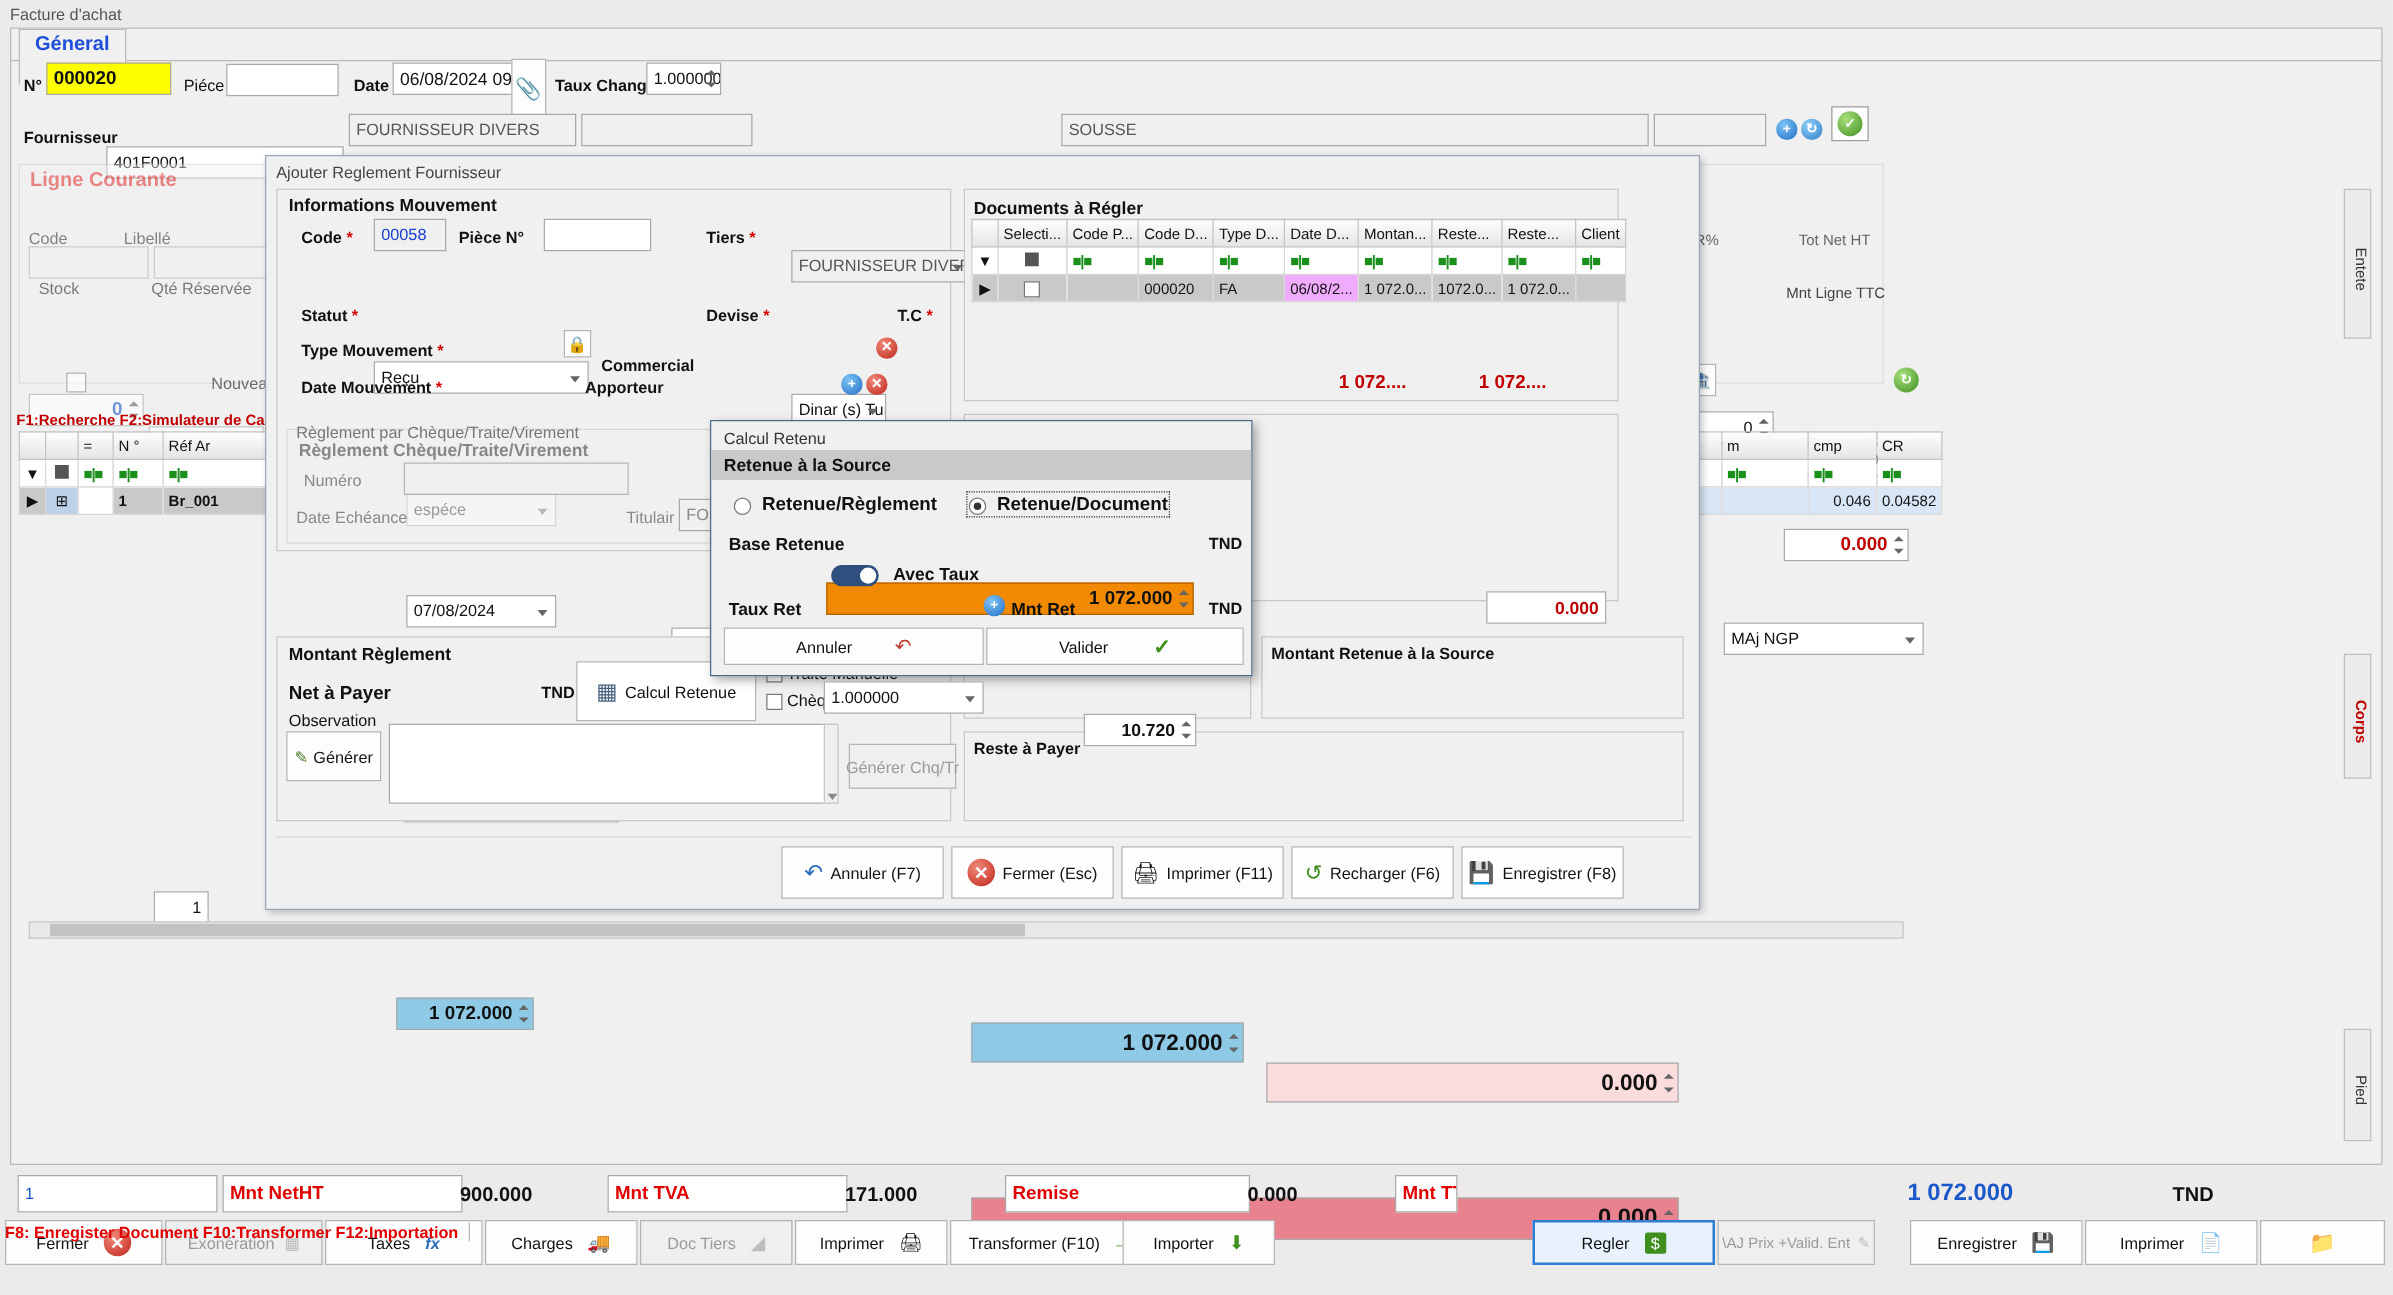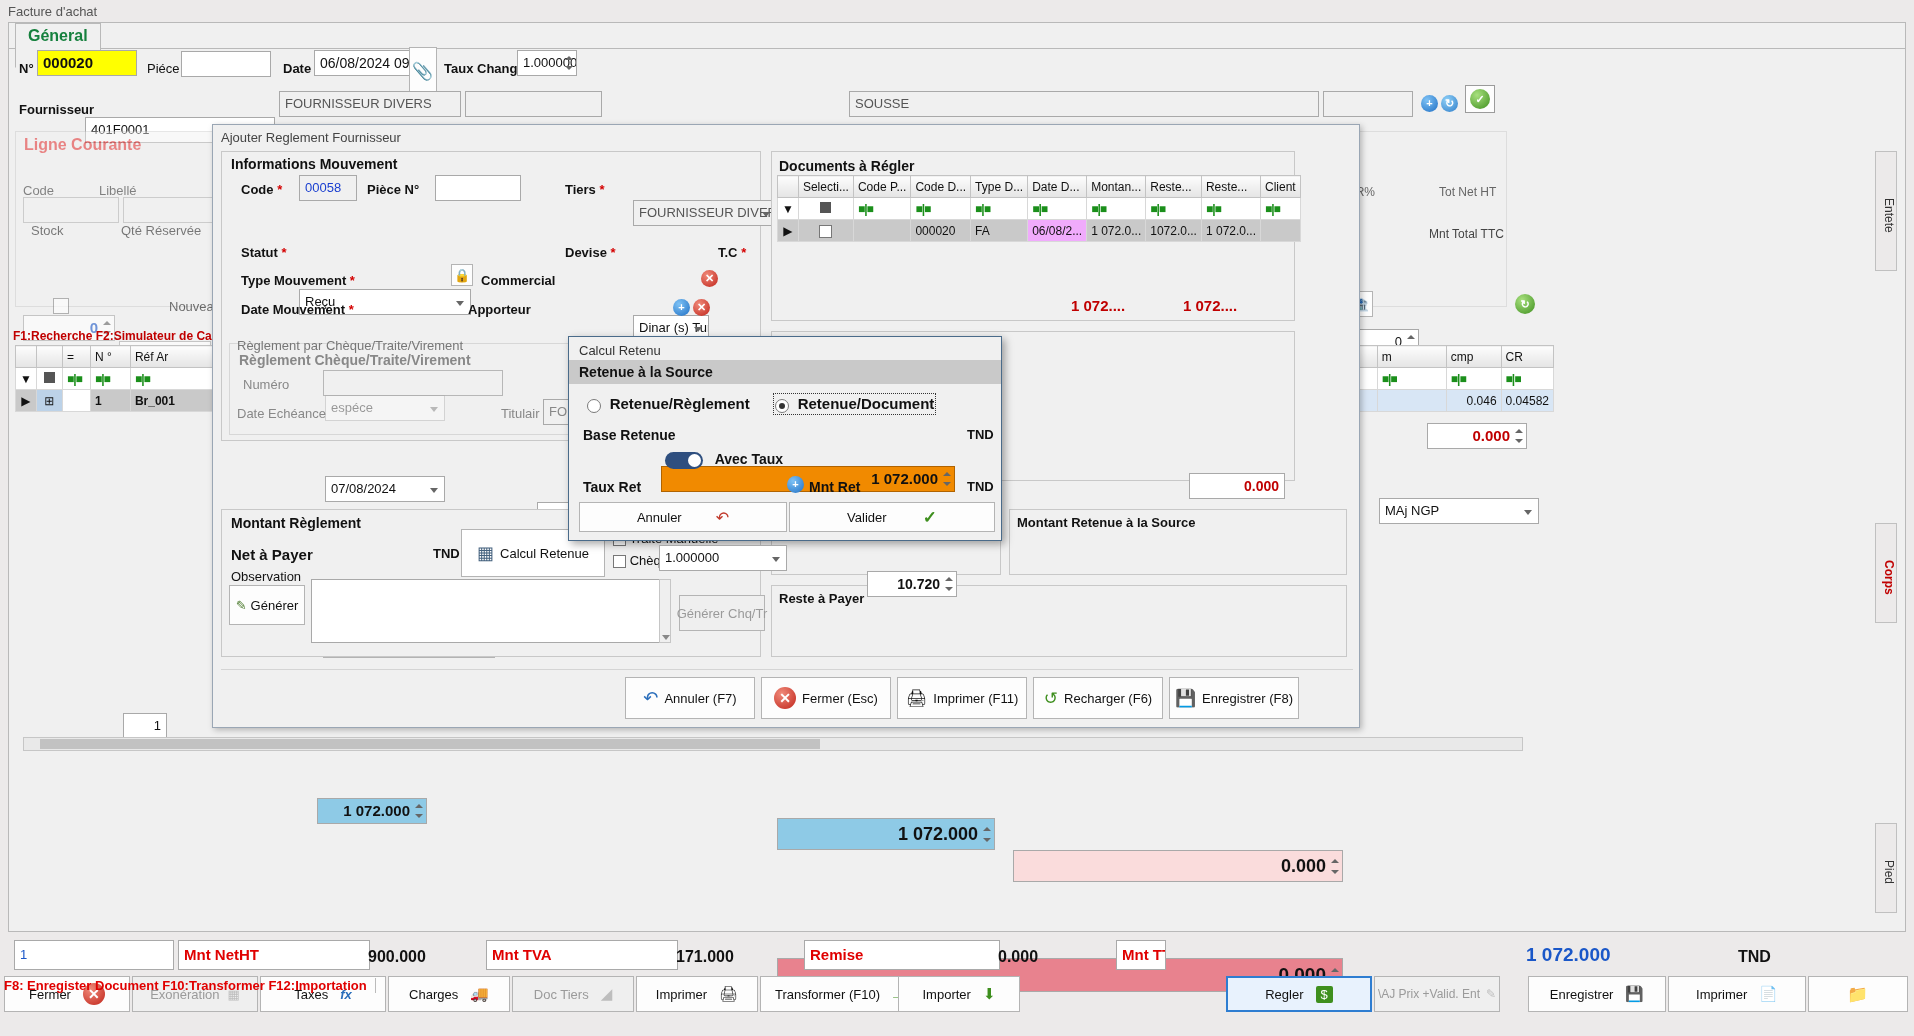--- a/index.html
+++ b/index.html
@@ -56,21 +56,21 @@
   .cbtn.red  { background:radial-gradient(circle at 35% 30%, #f08a7a, #c0241a); }
   .cbtn.green{ background:radial-gradient(circle at 35% 30%, #a8e07e, #3e8f1e); }
 
   
   #bgdoc { left:8px; top:22px; width:1898px; height:910px;
            background:#f0f0f0; border:1px solid #b9b9b9; }
   .tabbar { position:absolute; left:0; top:0; width:100%; height:26px;
             border-bottom:1px solid #b9b9b9; }
   .tab-gen { position:absolute; left:6px; top:0px; height:45px; padding:3px 12px 0 12px;
             background:#f0f0f0; border:1px solid #b9b9b9; border-bottom:1px solid #f0f0f0;
-            color:#15803d; font-weight:bold; font-size:16px; }
+            color:#1d4ed8; font-weight:bold; font-size:16px; }
 
   .sidetab { position:absolute; right:0; width:22px;
     background:#eceaea; border:1px solid #c0c0c0; font-size:12px;
     writing-mode:vertical-rl; text-align:center; padding-top:8px; color:#333; }
 
   
   table.grid { border-collapse:collapse; font-size:12px; width:100%; }
   table.grid th {
     background:linear-gradient(#fdfdfd,#e4e4e4);
     border:1px solid #c3c3c3; font-weight:normal; height:22px;
@@ -161,21 +161,21 @@
   <div class="abs lbl" style="left:112px; top:200px; opacity:.55;">Qté Réservée</div>
   <div class="abs fld spin right" style="left:14px; top:214px; width:92px; color:#1a57c8; font-weight:bold; font-size:15px; opacity:.6;"><span>0</span><i class="up"></i><i class="dn"></i></div>
   <div class="abs fld spin right" style="left:110px; top:214px; width:92px; color:#1a57c8; font-weight:bold; font-size:15px; opacity:.6;"><span>0.00</span><i class="up"></i><i class="dn"></i></div>
   <div class="abs" style="left:44px; top:275px; width:16px; height:16px; border:1px solid #888; background:#fff; opacity:.6;"></div>
   <div class="abs lbl" style="left:160px; top:276px; opacity:.6;">Nouveau</div>
 
   <div class="abs lbl" style="left:1330px; top:162px; color:#666; font-size:12px;">ge R%</div>
   <div class="abs lbl" style="left:1430px; top:162px; color:#666; font-size:12px;">Tot Net HT</div>
   <div class="abs fld spin right" style="left:1330px; top:176px; width:80px;"><span>0</span><i class="up"></i><i class="dn"></i></div>
   <div class="abs fld spin right" style="left:1418px; top:176px; width:100px;"><span>0.000</span><i class="up"></i><i class="dn"></i></div>
-  <div class="abs lbl" style="left:1420px; top:204px; color:#444; font-size:12px;">Mnt Total  TTC</div>
+  <div class="abs lbl" style="left:1420px; top:204px; color:#444; font-size:12px;">Mnt Ligne  TTC</div>
   <div class="abs fld spin right" style="left:1418px; top:218px; width:100px; color:#c00000; font-weight:bold; font-size:15px;"><span>0.000</span><i class="up"></i><i class="dn"></i></div>
 
   <div class="abs btn" style="left:1340px; top:268px; width:24px; height:26px; background:#fdfdfd;">
       <span style="color:#c89a2b;">🏦</span>
     </div>
   <div class="abs fld combo" style="left:1370px; top:267px; width:160px;">MAj NGP</div>
   <span class="abs cbtn green" style="left:1506px; top:271px; width:20px; height:20px;">↻</span>
 
   <div class="abs sidetab" style="top:128px; height:120px; right:8px;">Entete</div>
   <div class="abs sidetab" style="top:500px; height:100px; right:8px; color:#c00000; font-weight:bold;">Corps</div>
@@ -282,21 +282,21 @@
   <div class="abs lbl b" style="left:352px; top:120px;"><span>Devise</span> <span class="req">*</span></div>
   <div class="abs fld combo" style="left:420px; top:113px; width:76px;">Dinar (s) Tunisi...</div>
   <div class="abs lbl b" style="left:505px; top:120px;"><span>T.C</span> <span class="req">*</span></div>
   <div class="abs fld spin right" style="left:546px; top:113px; width:54px;"><span>1.000</span><i class="up"></i><i class="dn"></i></div>
 
   <div class="abs lbl b" style="left:28px; top:148px;"><span>Type Mouvement</span> <span class="req">*</span></div>
   <div class="abs fld combo" style="left:112px; top:141px; width:120px;">espéce</div>
   <div class="abs btn" style="left:238px; top:139px; width:22px; height:22px;">
       <span style="font-size:13px;">🔒</span>
     </div>
-  <div class="abs lbl b" style="left:268px; top:148px;">Commercial</div>
+  <div class="abs lbl b" style="left:268px; top:160px;">Commercial</div>
   <div class="abs fld combo" style="left:356px; top:141px; width:132px;"></div>
   <span class="abs cbtn red" style="left:488px; top:145px;">✕</span>
 
   <div class="abs lbl b" style="left:28px; top:177px;"><span>Date Mouvement</span> <span class="req">*</span></div>
   <div class="abs fld combo" style="left:112px; top:170px; width:120px;">07/08/2024</div>
   <div class="abs lbl b" style="left:255px; top:177px;">Apporteur</div>
   <div class="abs fld combo" style="left:324px; top:170px; width:132px;"></div>
   <span class="abs cbtn blue" style="left:460px; top:174px;">+</span>
   <span class="abs cbtn red" style="left:480px; top:174px;">✕</span>
 

